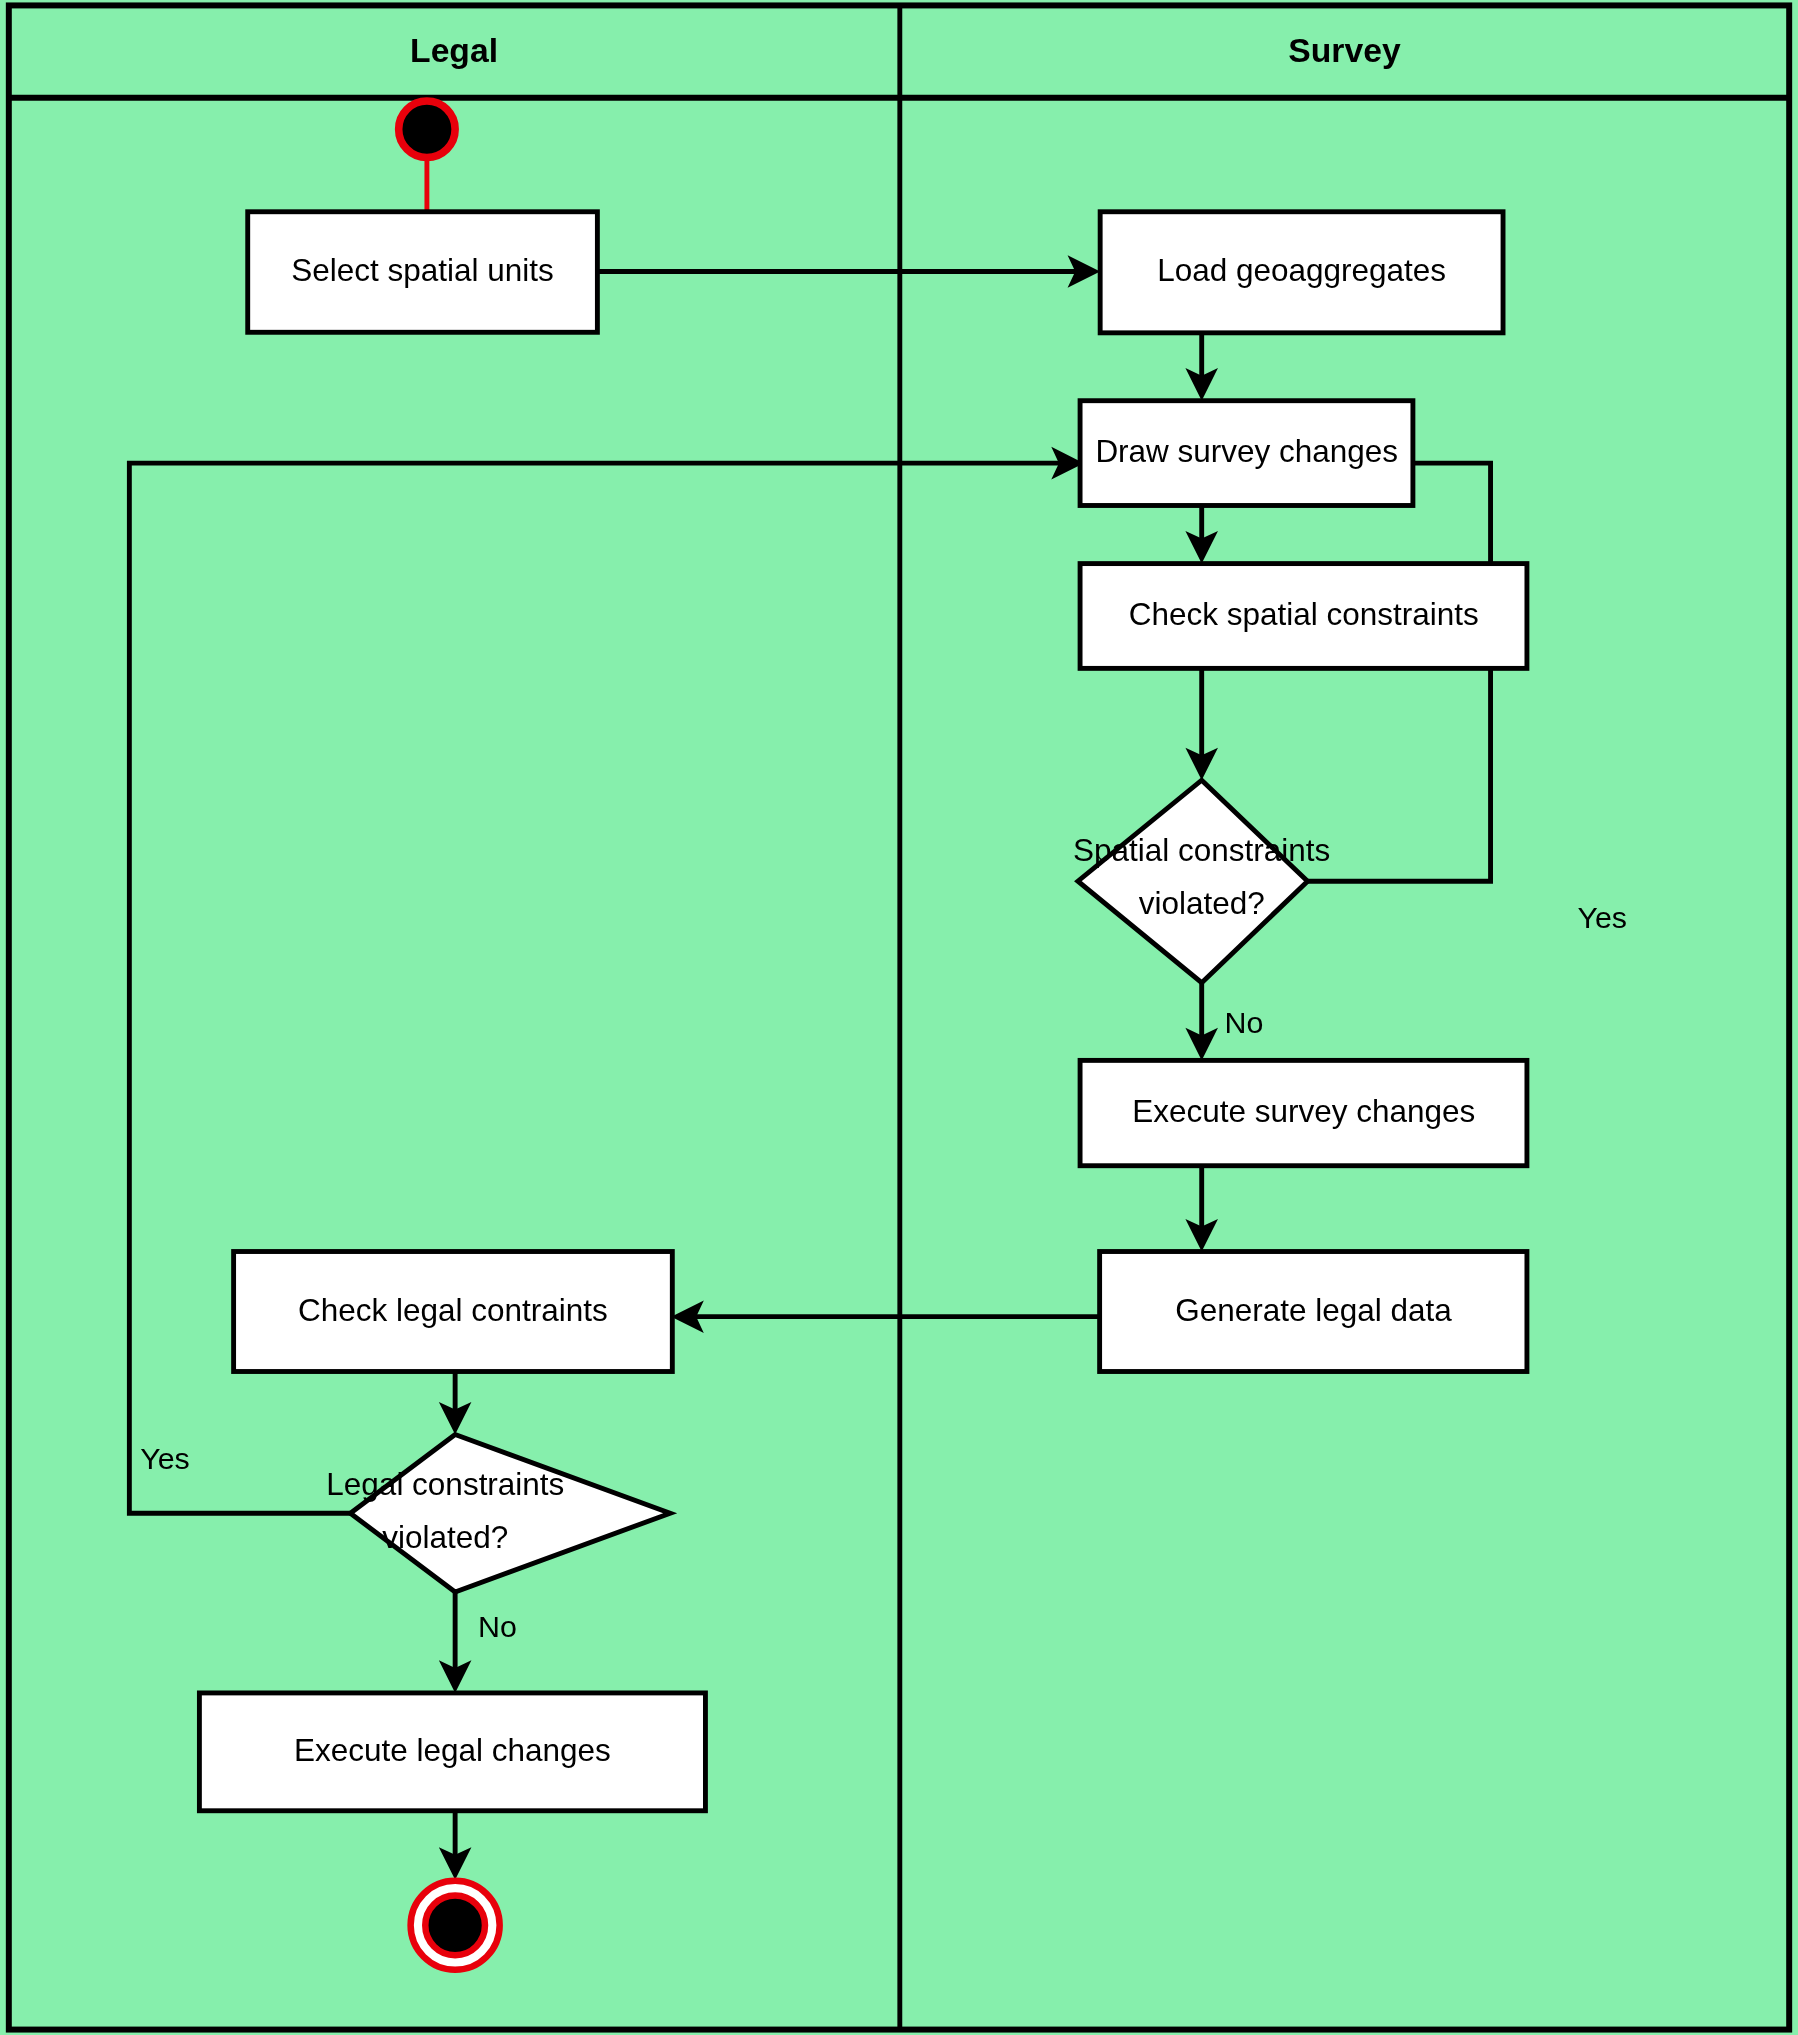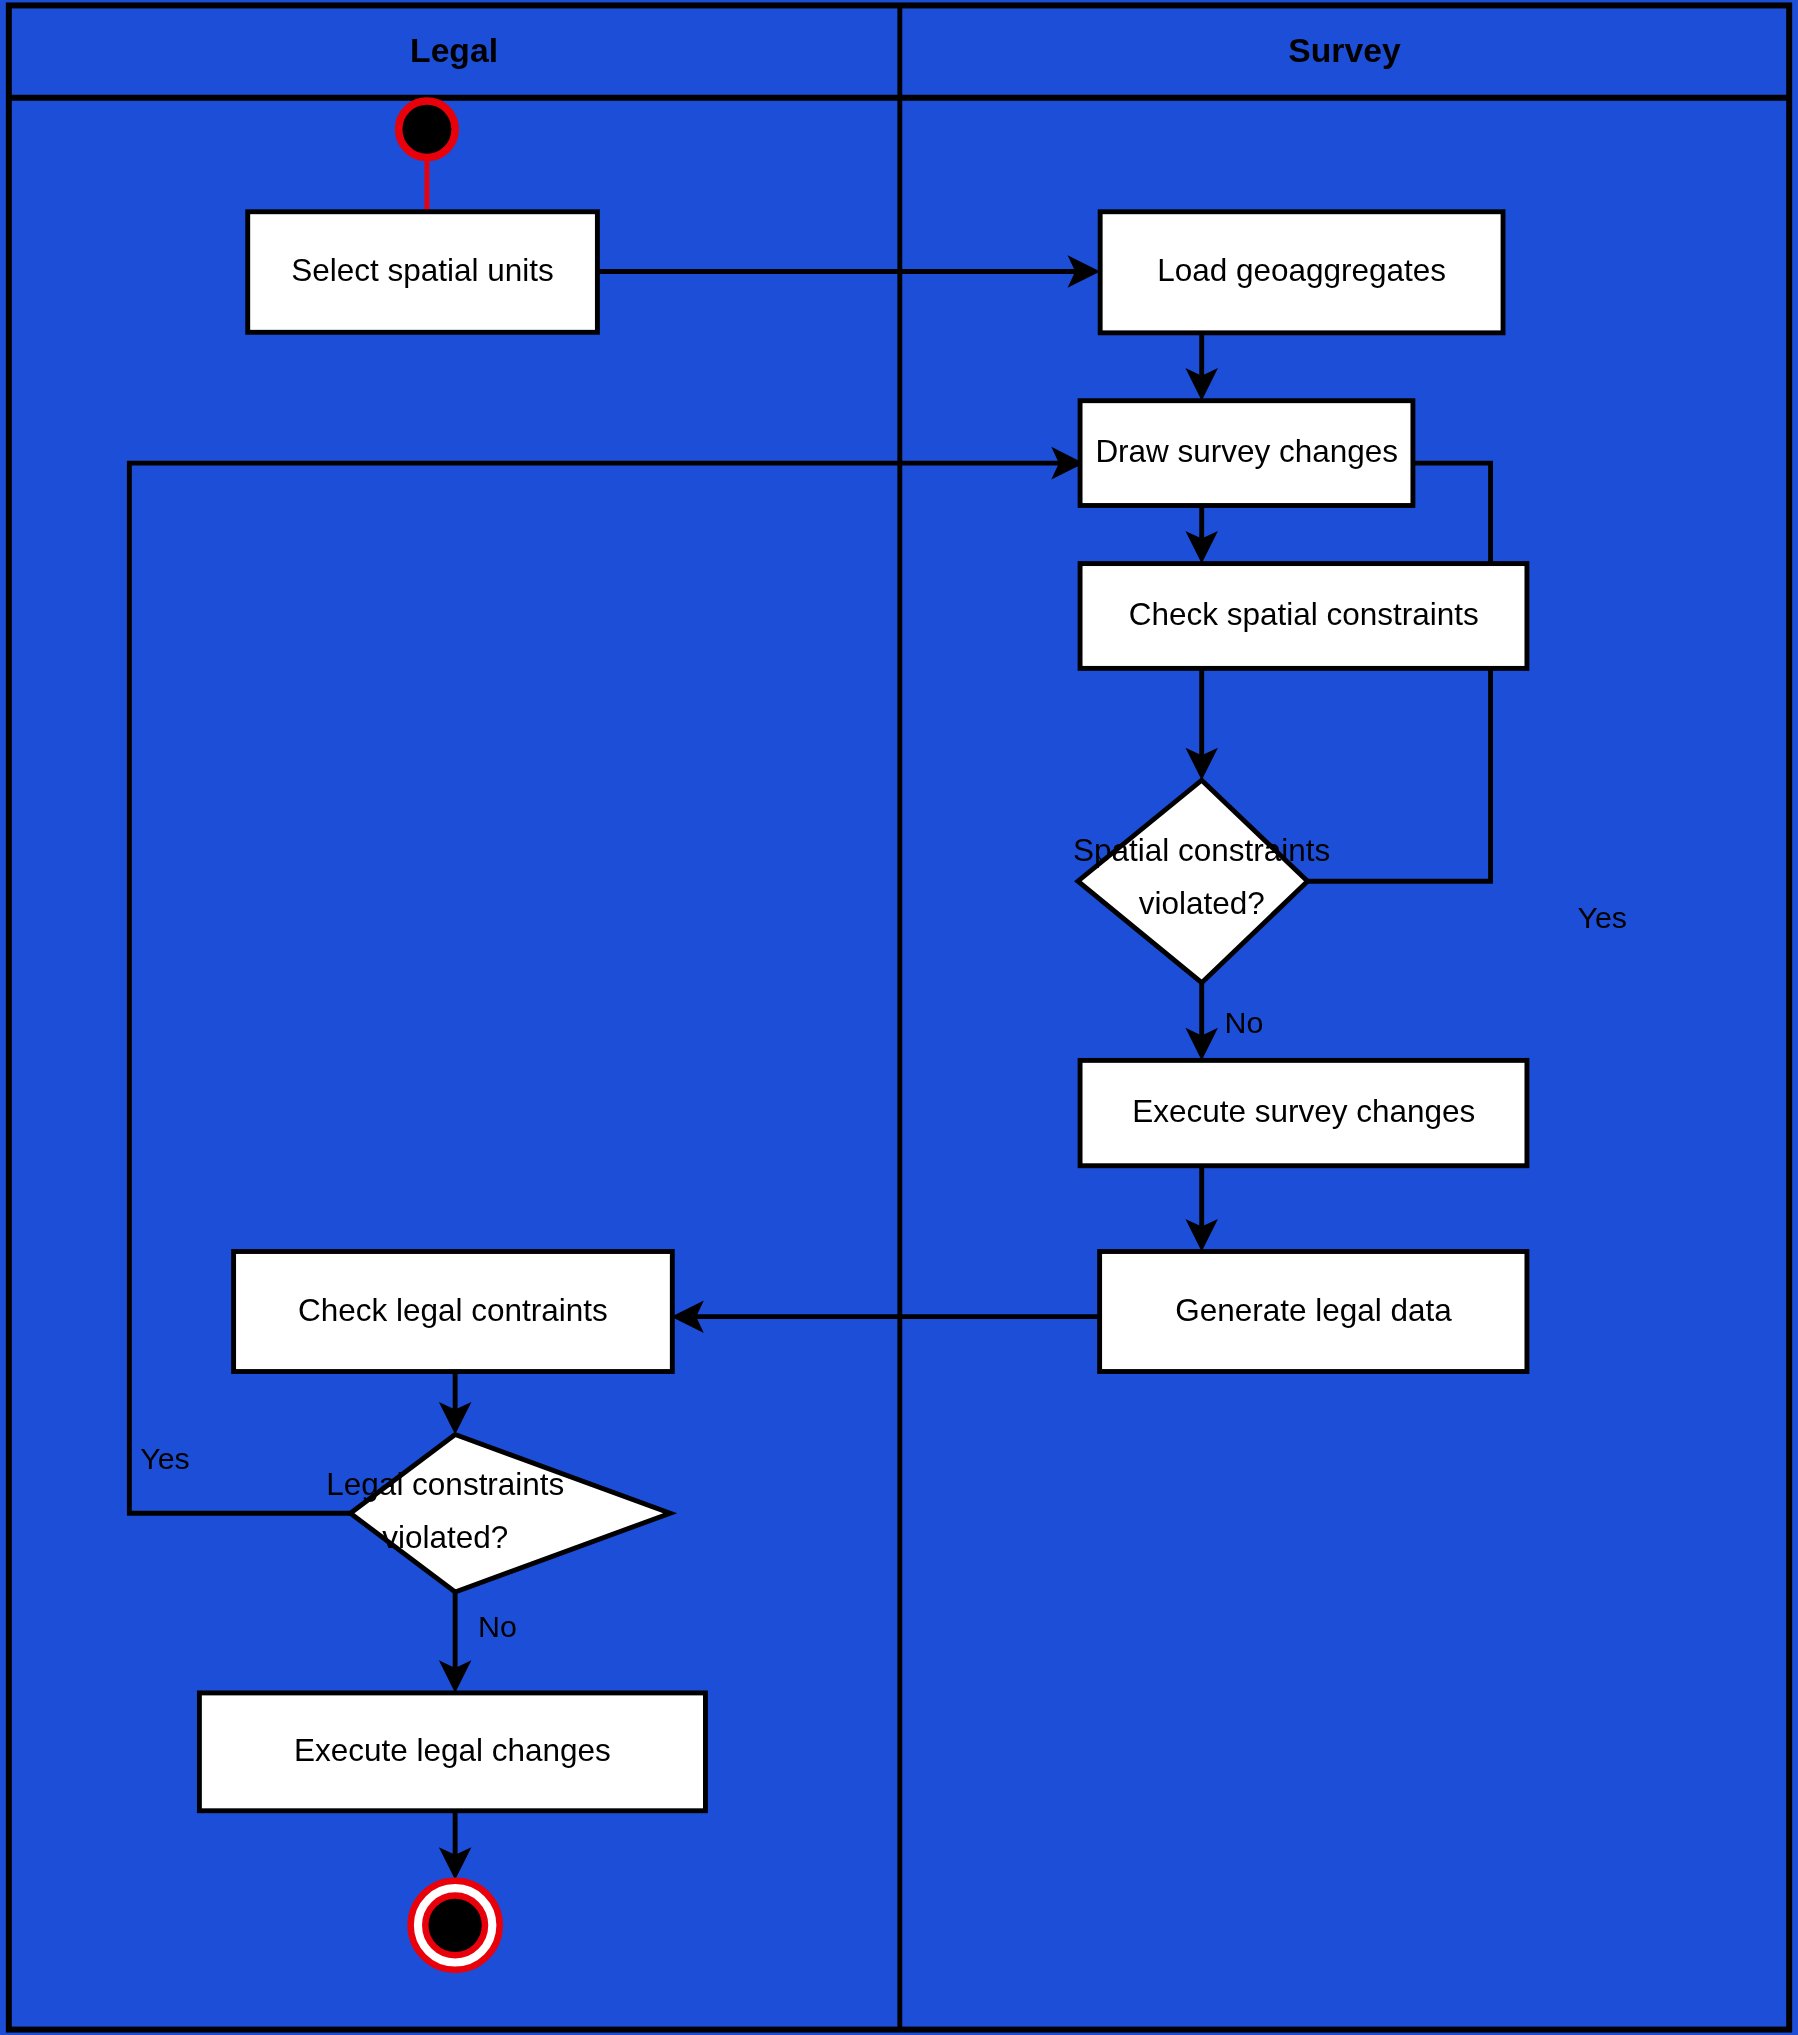--- a/index.html
+++ b/index.html
@@ -8,21 +8,21 @@
     padding: 0;
     background: #ffffff;
   }
   body {
     font-family: "Liberation Sans", sans-serif;
   }
   #diagram-root {
     position: relative;
     width: 1798px;
     height: 2035px;
-    background: #1d4ed8;
+    background: #86efac;
     overflow: hidden;
   }
   svg.canvas {
     position: absolute;
     top: 0;
     left: 0;
     width: 1798px;
     height: 2035px;
     display: block;
   }

